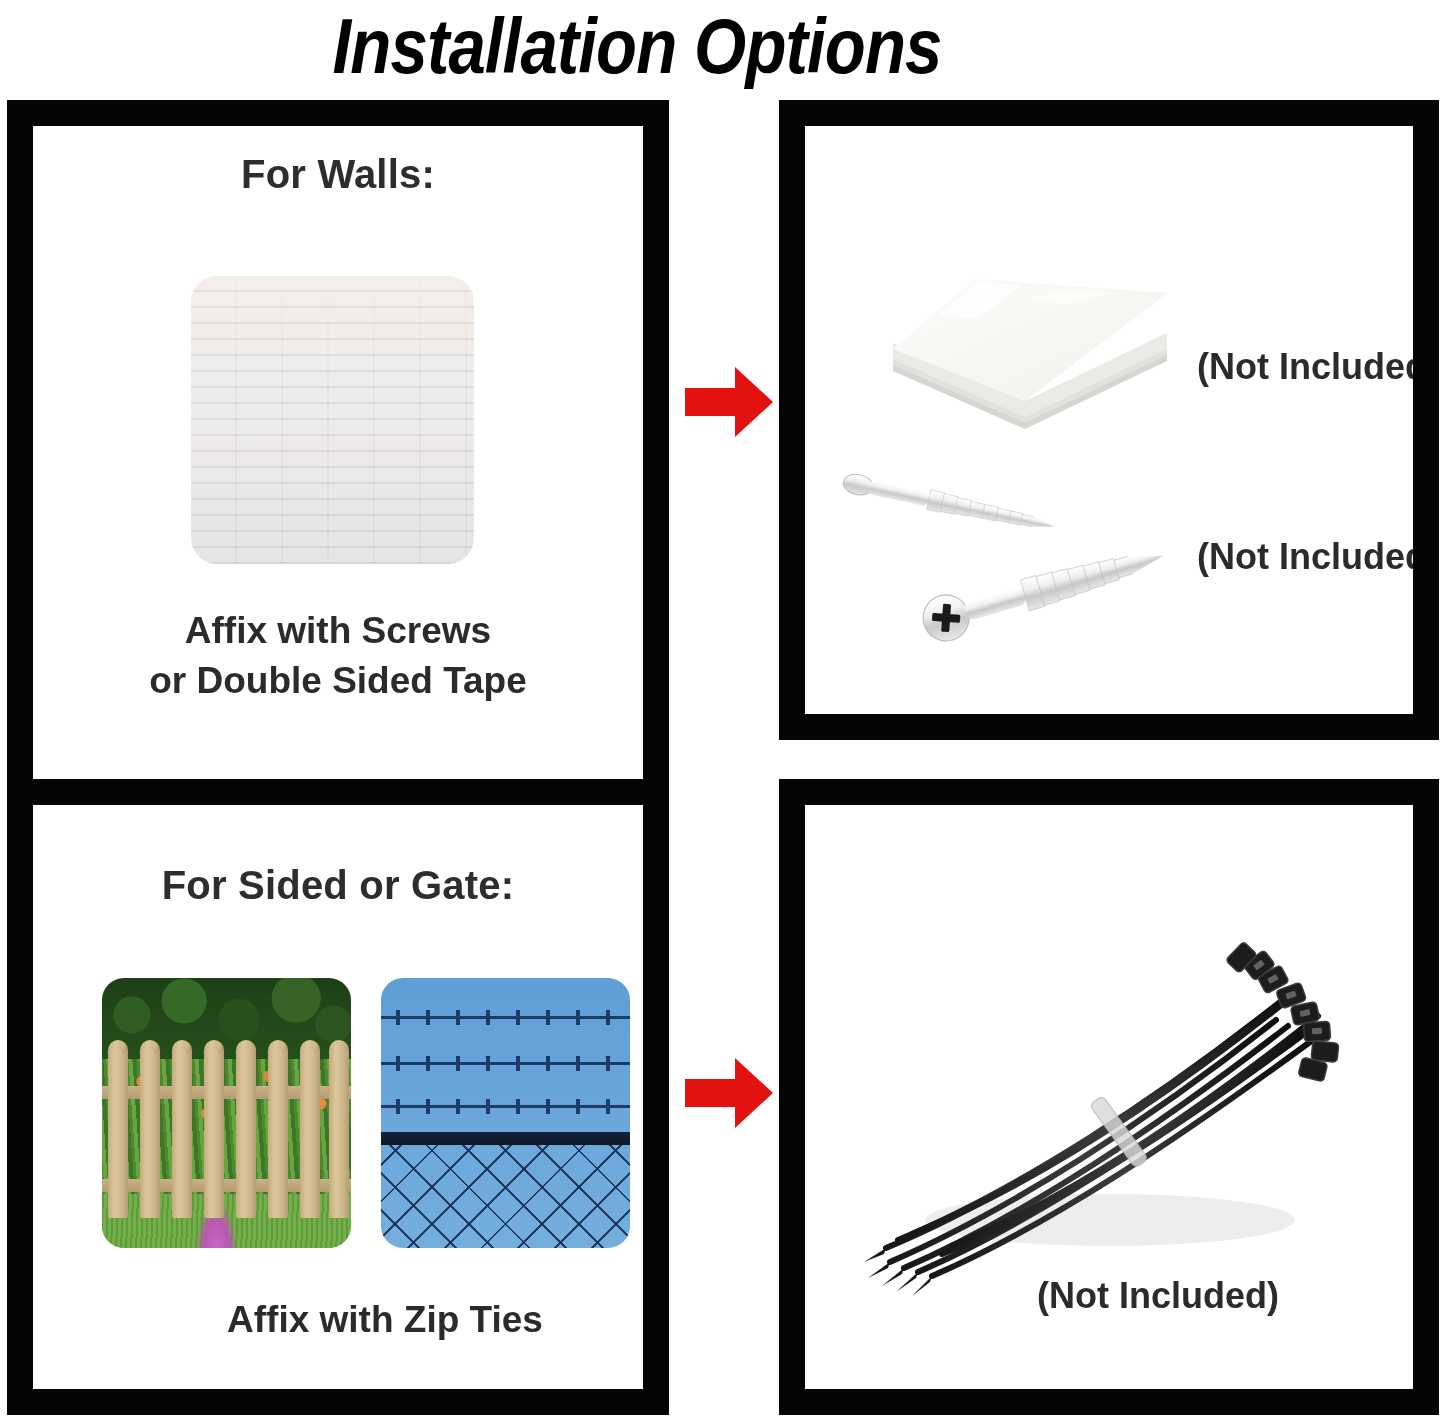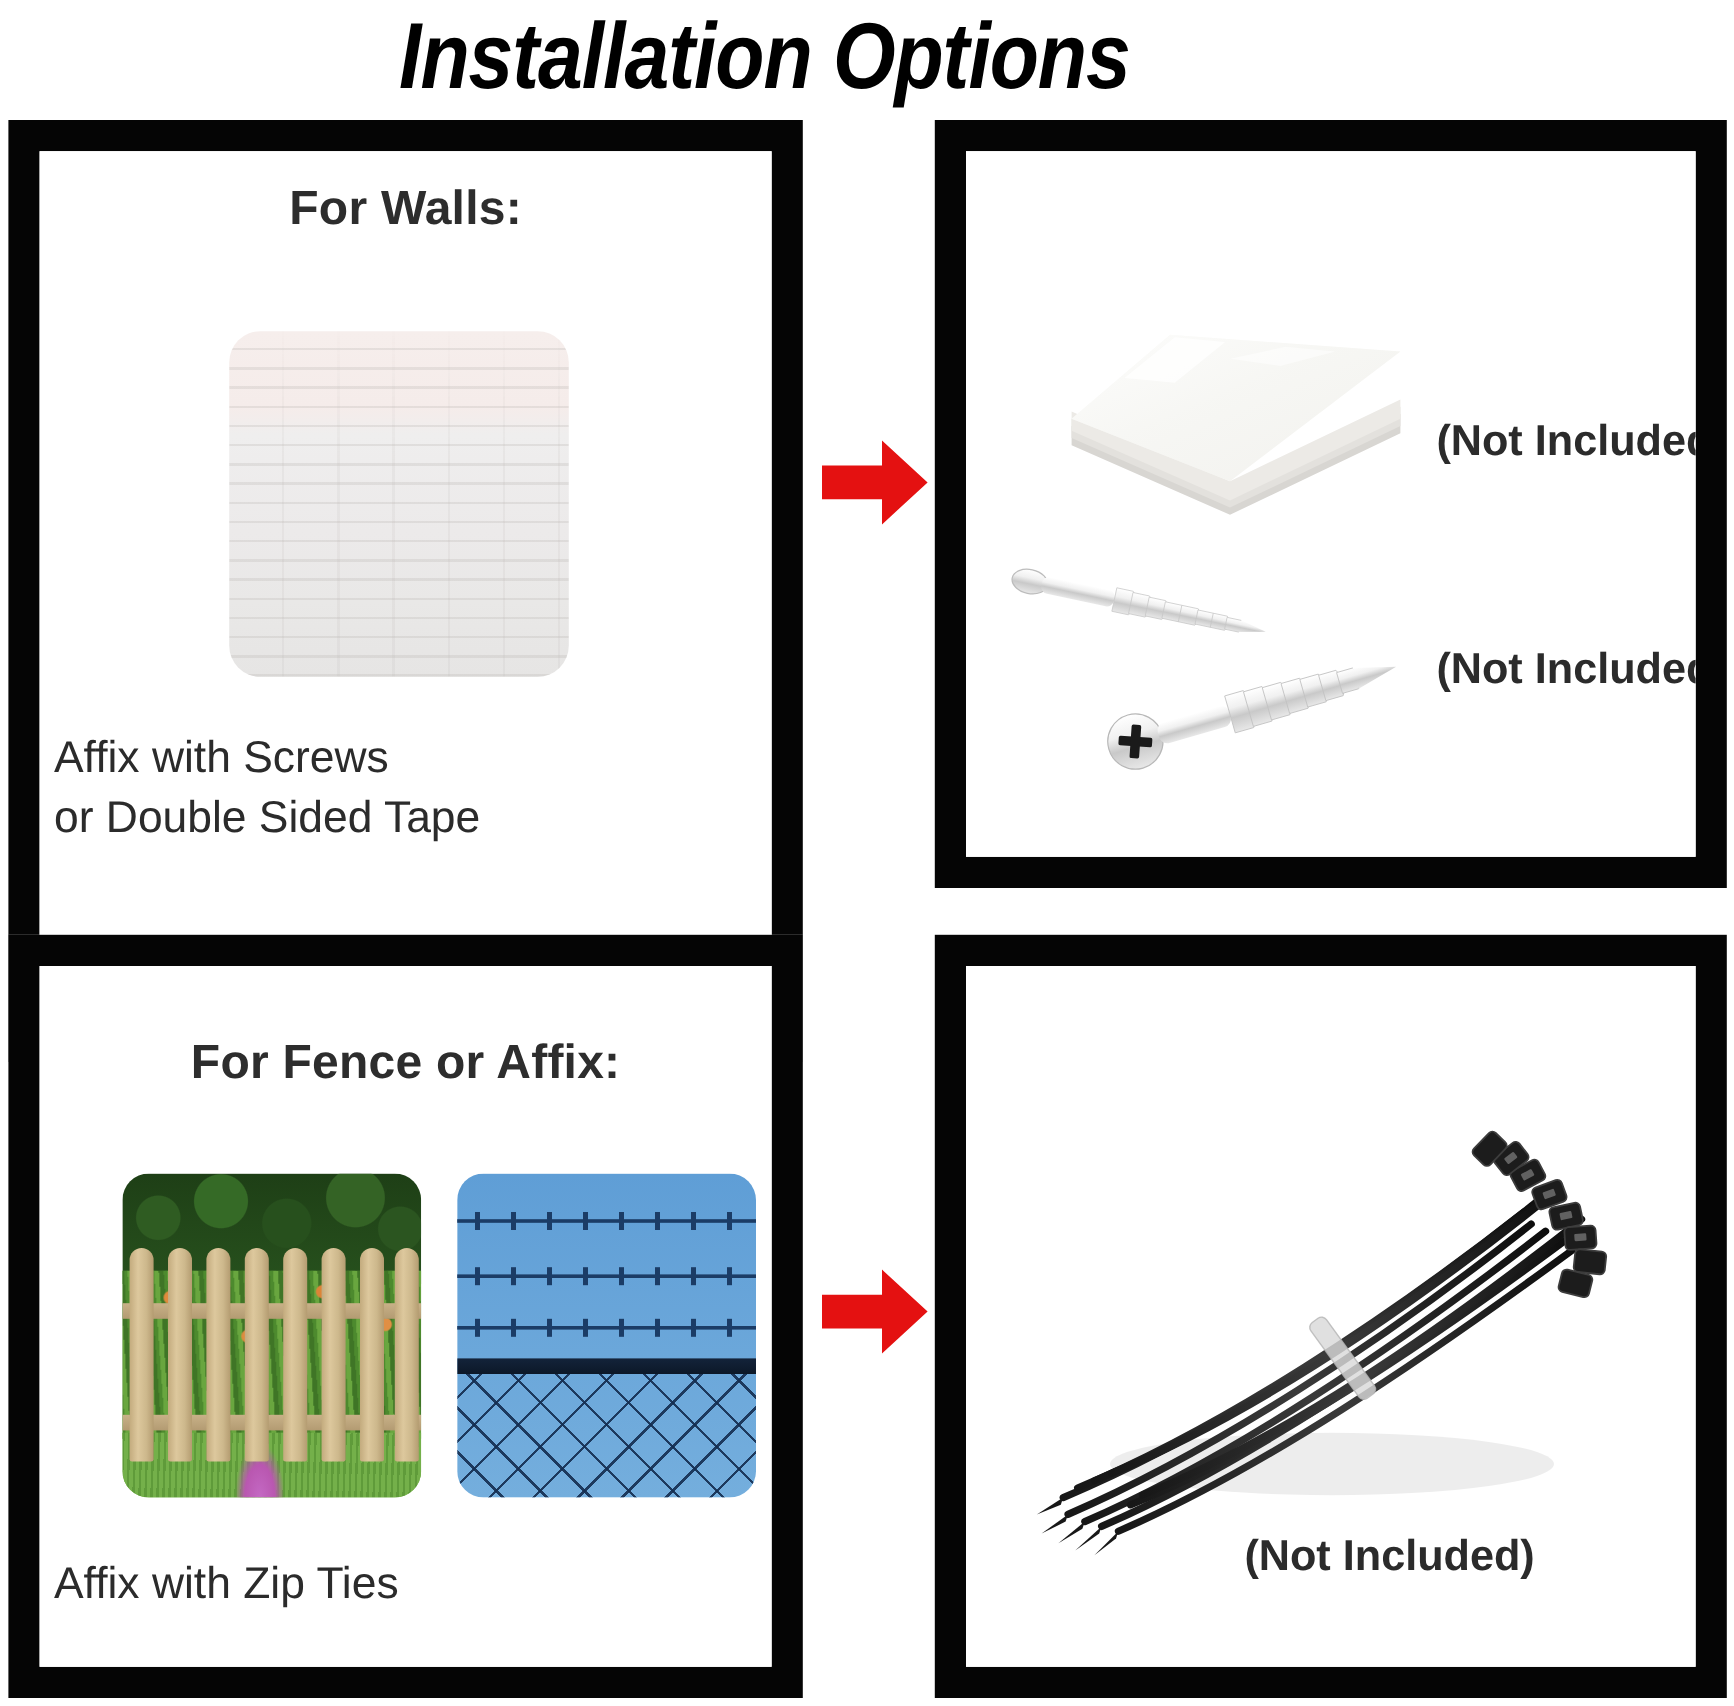--- a/index.html
+++ b/index.html
@@ -64,24 +64,25 @@
     left: 0;
     width: 100%;
     text-align: center;
     font-size: 40px;
     font-weight: bold;
     color: #2d2d2d;
     letter-spacing: 0.2px;
   }
   .caption {
     position: absolute;
-    left: 12px;
+    left: 0;
     width: 100%;
+    text-align: center;
     font-size: 37px;
-    font-weight: normal;
+    font-weight: bold;
     color: #2b2b2b;
     line-height: 50px;
   }
   .not-included {
     position: absolute;
     font-size: 36px;
     font-weight: bold;
     color: #2b2b2b;
     white-space: nowrap;
   }
@@ -372,21 +373,21 @@
       </svg>
     </div>
 
     <div class="not-included" style="left:392px; top:410px;">(Not Included)</div>
   </div>
 </div>
 
 <div class="panel" id="panel-fence">
   <div class="panel-inner">
 
-    <div class="panel-heading" style="top:58px;">For Fence or Affix:</div>
+    <div class="panel-heading" style="top:58px;">For Sided or Gate:</div>
 
     <div class="fence-photo" id="photo-picket">
       <div class="hedge"></div>
       <div class="foliage"></div>
       <div class="flowers"></div>
       <div class="grass"></div>
       <div class="path"></div>
       <div class="pickets">
         <div class="rail" style="top:26%;"></div>
         <div class="rail" style="top:78%;"></div>
@@ -403,21 +404,21 @@
 
     <div class="fence-photo" id="photo-chainlink">
       <div class="sky"></div>
       <div class="barb" style="top:14%;"></div>
       <div class="barb" style="top:31%;"></div>
       <div class="barb" style="top:47%;"></div>
       <div class="top-rail"></div>
       <div class="mesh"></div>
     </div>
 
-    <div class="caption" style="top:490px;">Affix with Zip Ties</div>
+    <div class="caption" style="top:490px;padding-left:47px;">Affix with Zip Ties</div>
   </div>
 </div>
 
 <div class="red-arrow" style="left:683px; top:1054px;">
   <svg viewBox="0 0 92 78" width="92" height="78">
     <polygon points="2,25 52,25 52,4 90,39 52,74 52,53 2,53" fill="#E41111"></polygon>
   </svg>
 </div>
 
 <div class="panel" id="panel-fence-hw">

